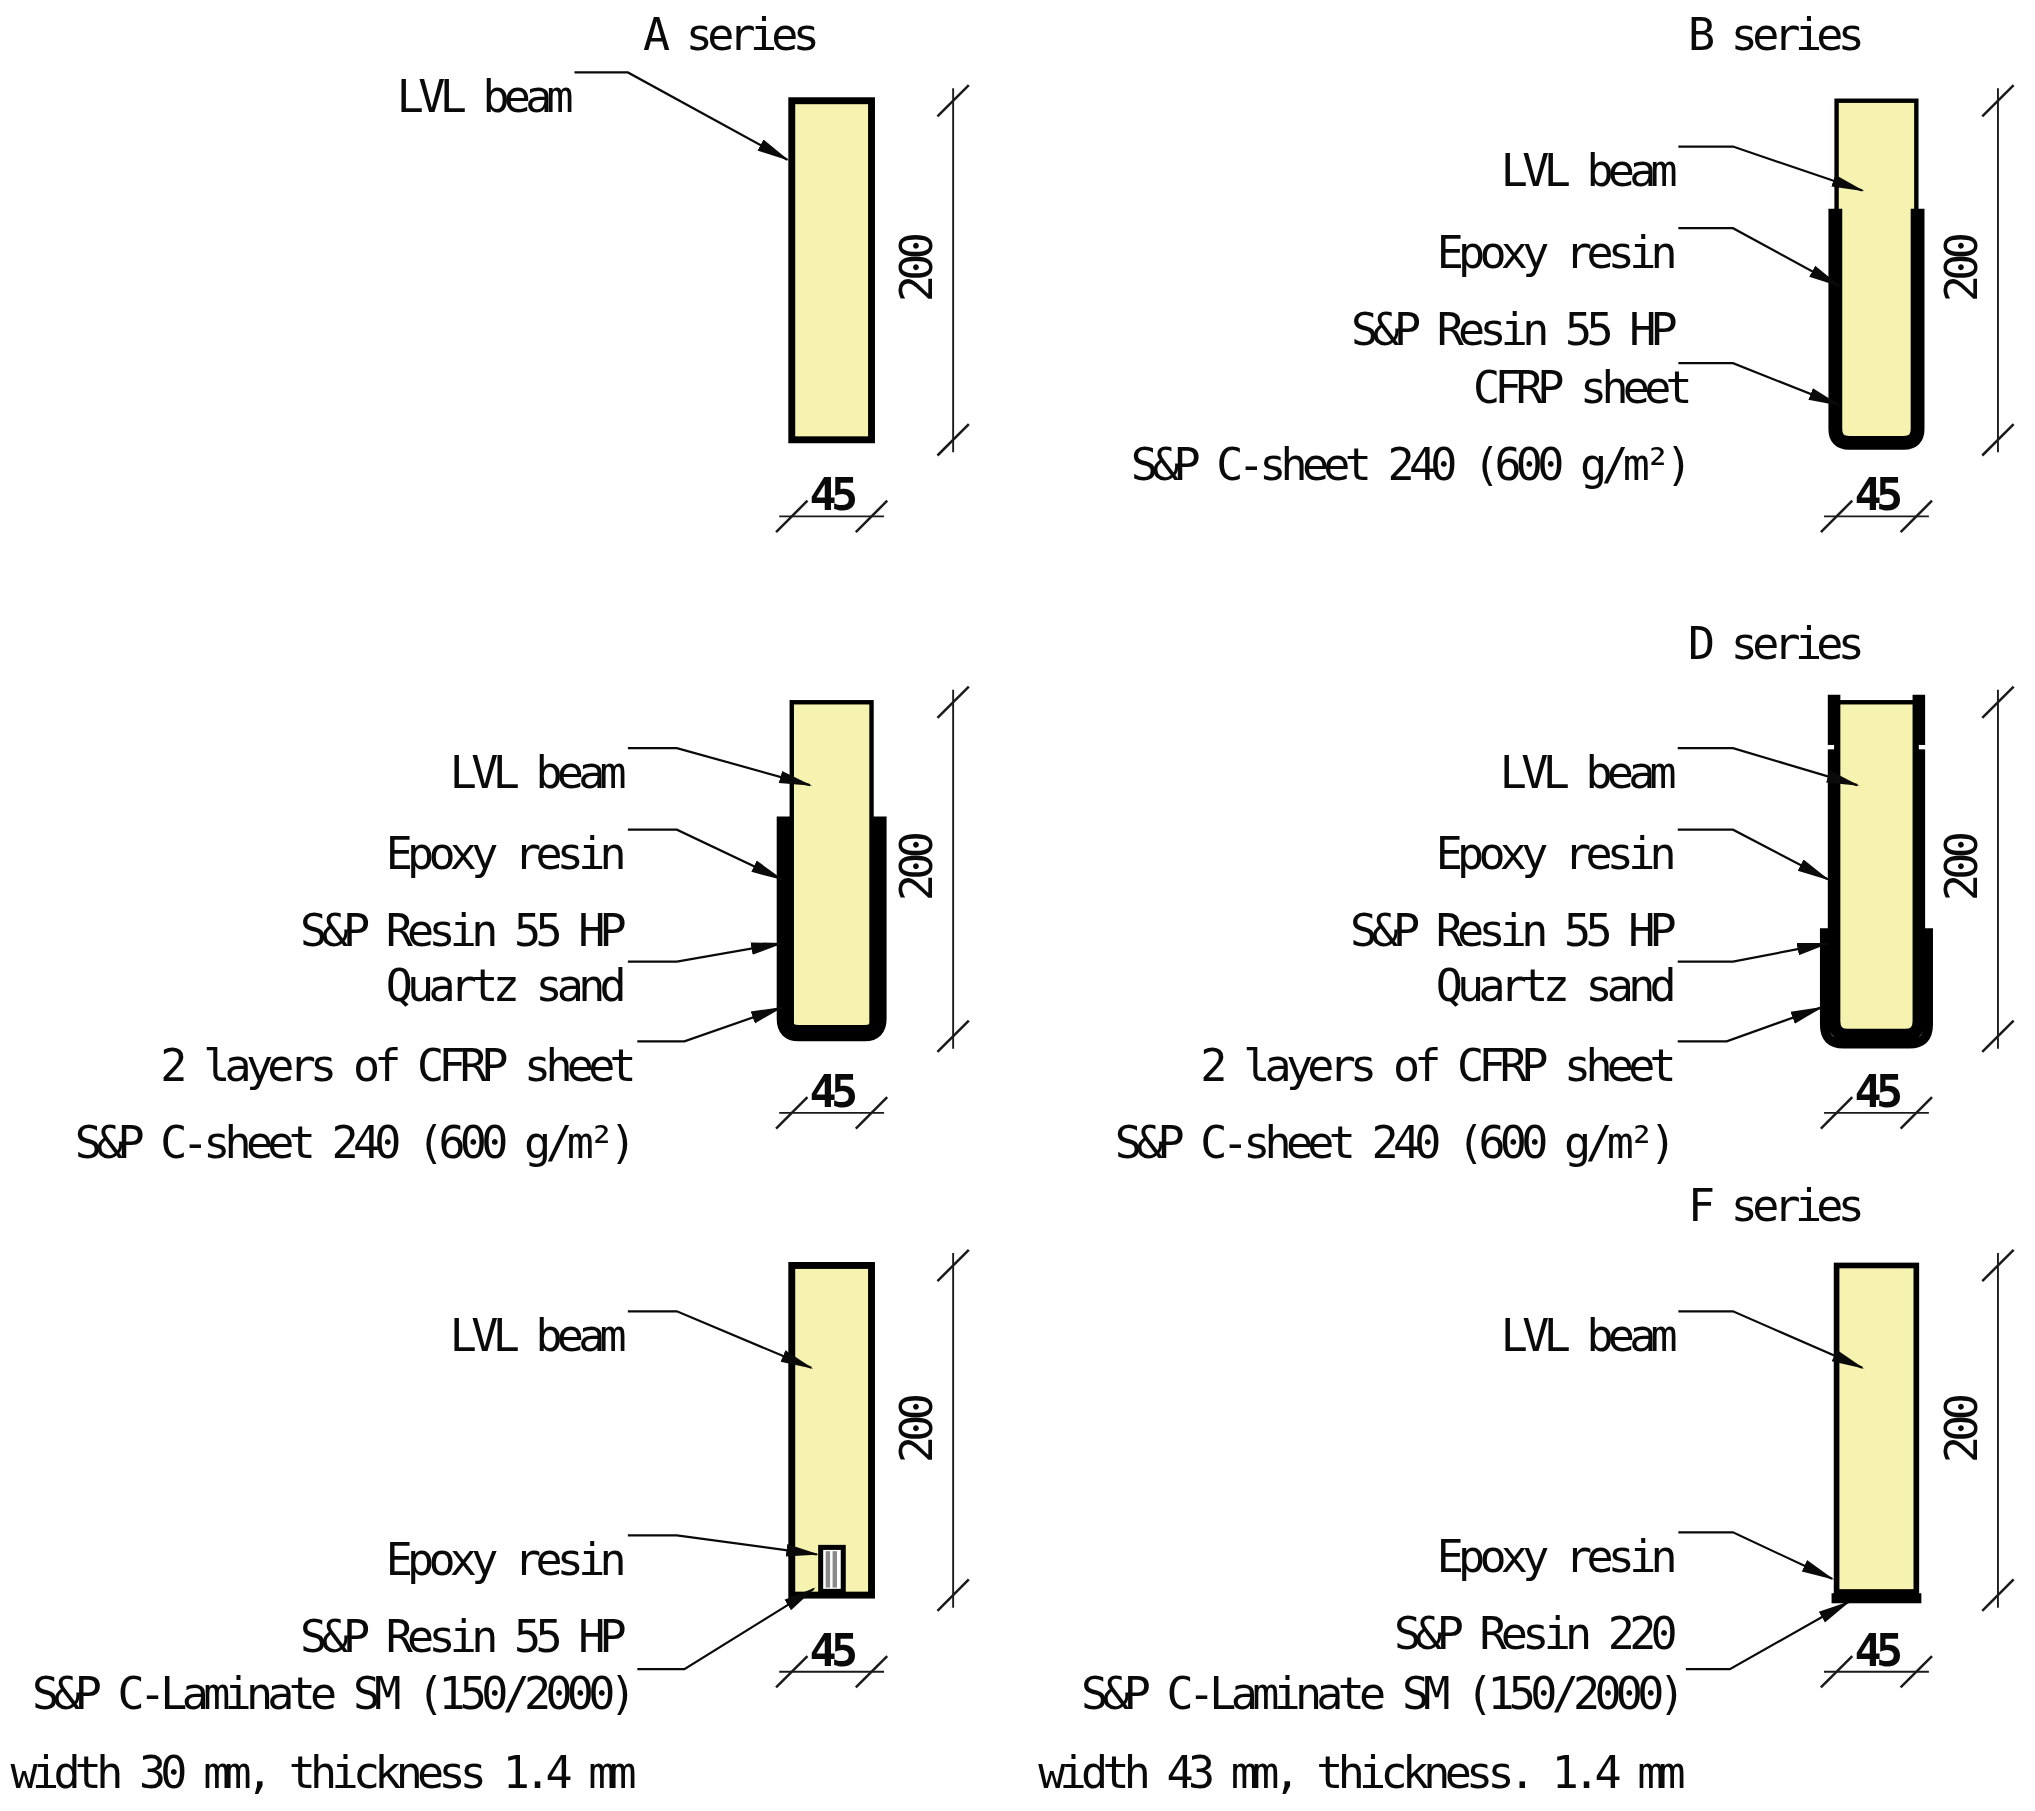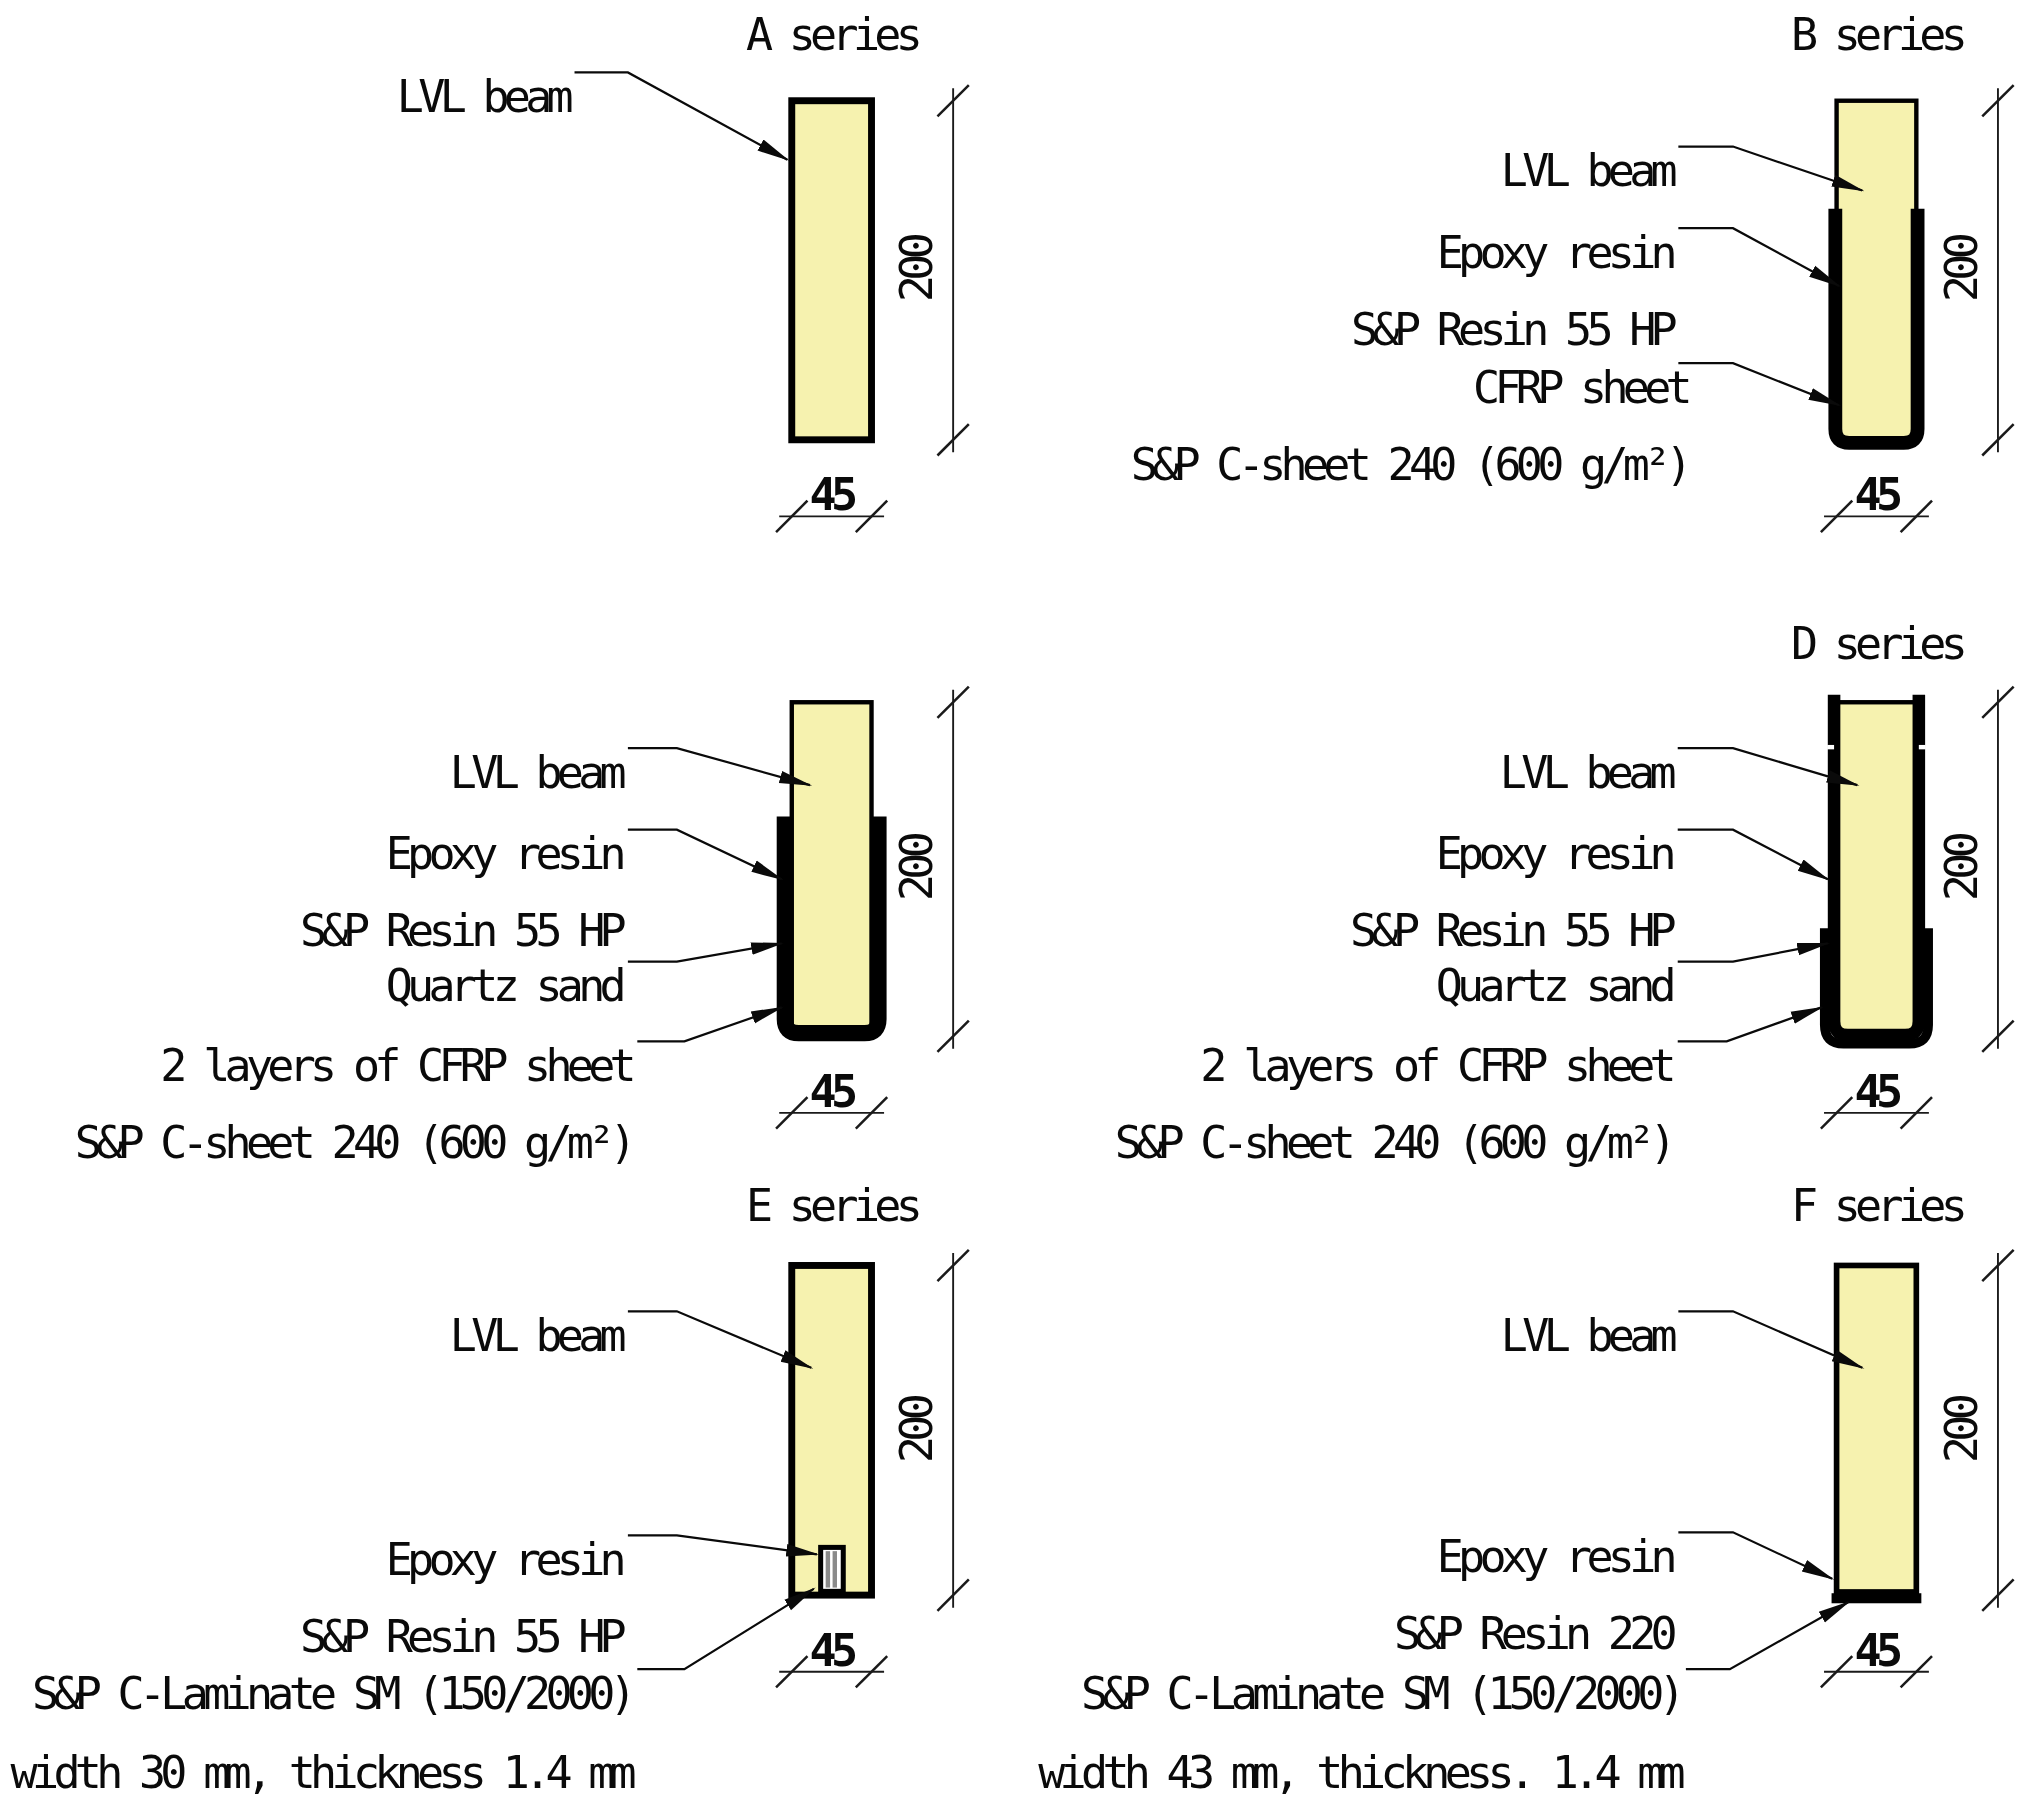--- a/index.html
+++ b/index.html
@@ -14,21 +14,21 @@
   .txt{
     position:absolute;
     font-size:45px;
     letter-spacing:-5.7px;
     line-height:53px;
     white-space:nowrap;
     color:#0a0a0a;
   }
   .title{
     width:377px;
-    text-align:center;
+    text-align:left;
   }
   .lbl{ text-align:right; }
   .lbl div{ line-height:53px;margin-top:24px; }
   .lbl.triple div{ line-height:55px; }
   .dimv{
     transform:translate(-50%,-50%) rotate(-90deg);
   }
   .dimh{
     transform:translate(-50%,-50%);
     font-weight:bold;
@@ -145,21 +145,20 @@
     <g stroke="#1a1a1a" stroke-width="3">
       <line x1="2905" y1="2662" x2="3072" y2="2662"></line>
       <line x1="2900" y1="2687" x2="2950" y2="2637" stroke-width="4"></line>
       <line x1="3027" y1="2687" x2="3077" y2="2637" stroke-width="4"></line>
     </g>
   </svg>
 
   <div class="txt title" style="left:643px;top:7.5px">A series</div>
   <div class="txt title" style="left:1688px;top:7.5px">B series</div>
   <div class="txt title" style="left:1688px;top:617px">D series</div>
-  <div class="txt title" style="left:643px;top:1179px">E series</div>
   <div class="txt title" style="left:1688px;top:1179px">F series</div>
 
   <div class="txt lbl" style="right:1467px;top:46px">
     <div>LVL beam</div>
   </div>
 
   <div class="txt lbl" style="right:363px;top:120px">
     <div>LVL beam</div>
   </div>
   <div class="txt lbl" style="right:363px;top:202px">

